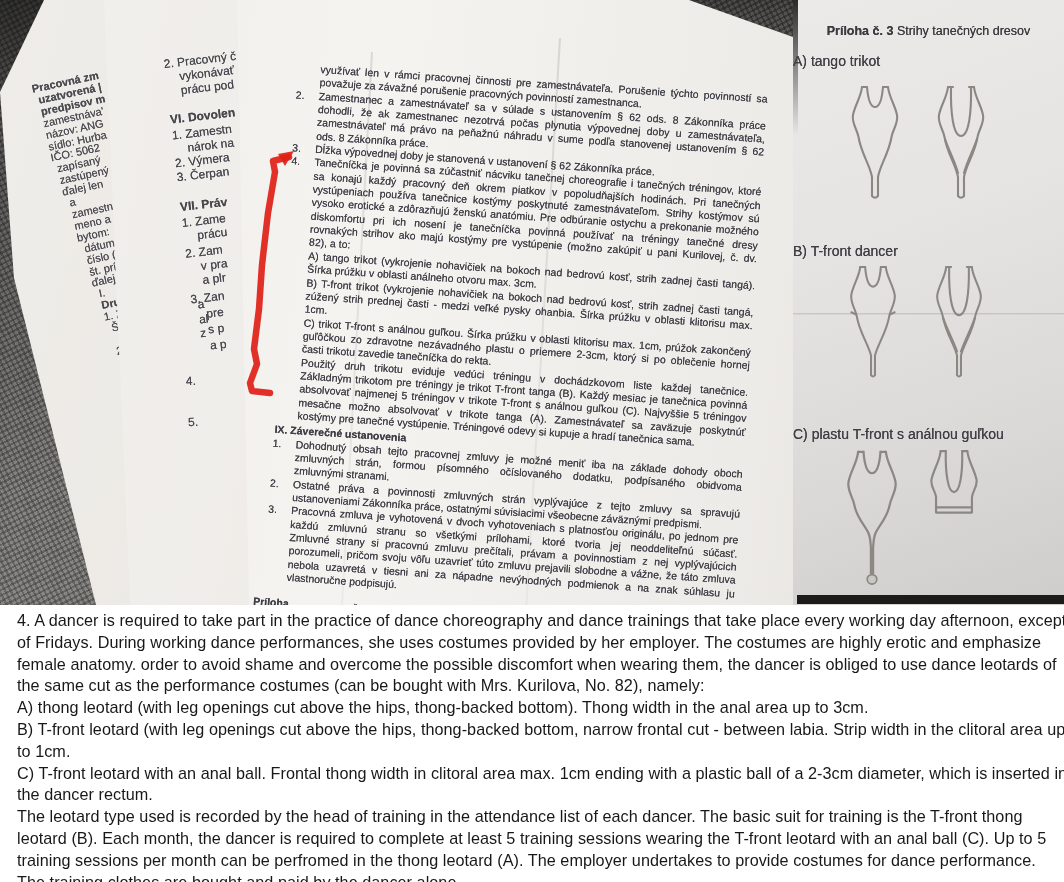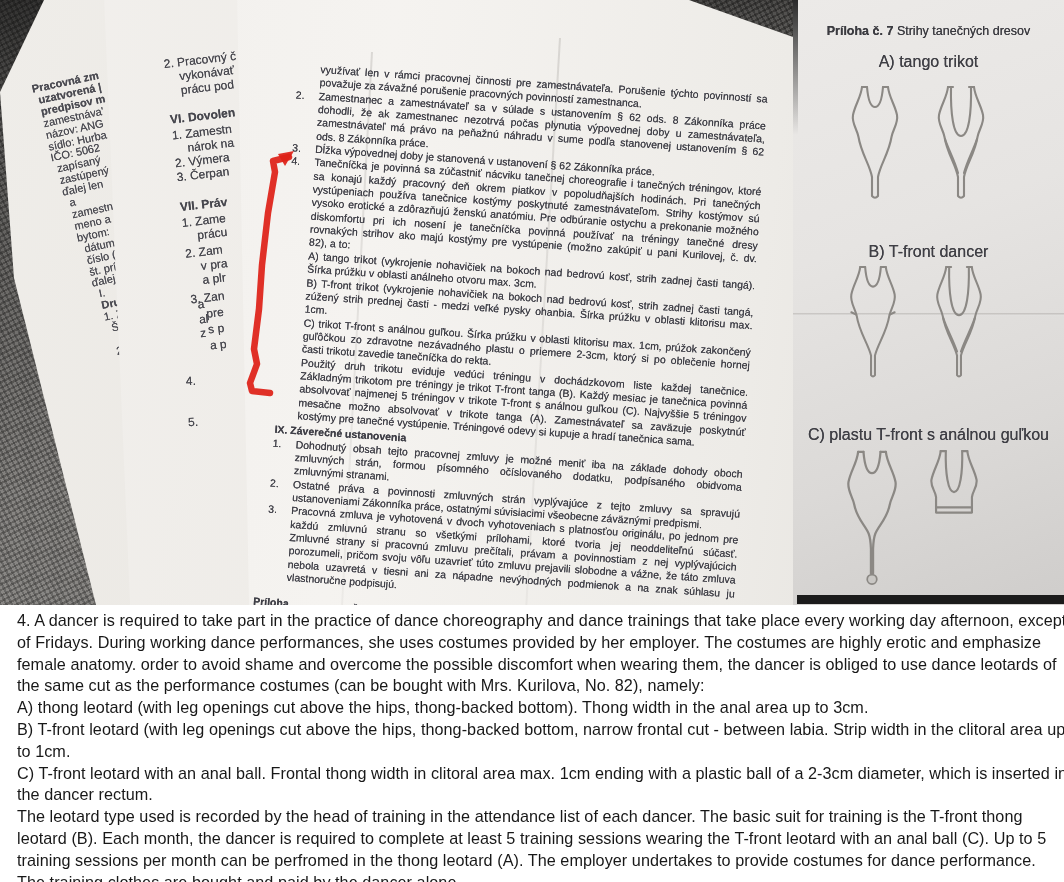--- a/index.html
+++ b/index.html
@@ -70,21 +70,21 @@
   .attachment{position:absolute;left:793px;top:0;width:271px;height:605px;z-index:4;
     background:linear-gradient(160deg,#eceae8 0%,#e6e4e2 38%,#dbd9d7 72%,#cfcdcb 100%);}
   .att-darkedge{position:absolute;left:0;top:0;width:5px;height:135px;
     background:linear-gradient(#2a2a2a,rgba(40,40,40,0));}
   .att-crease{position:absolute;left:0;top:313px;width:271px;height:3px;
     background:linear-gradient(rgba(110,105,100,.28),rgba(255,255,255,.25));}
   .att-strip{position:absolute;left:4px;top:595px;width:267px;height:9px;background:#1b1b1b;}
   .att-title{position:absolute;left:0;top:24px;width:100%;text-align:center;
     font-size:12.5px;color:#3b3b40;text-shadow:0 0 .4px #45454b;}
   .att-title .tb{font-weight:700;}
-  .att-label{position:absolute;width:100%;text-align:center;font-size:16px;color:#3f3f45;
+  .att-label{position:absolute;width:100%;text-align:left;font-size:14px;color:#3f3f45;
     text-shadow:0 0 .4px #45454b;}
   #lblA{top:53px}#lblB{top:243px}#lblC{top:426px}
   .garment{position:absolute;}
   .garment path{fill:none;stroke:#8b8884;stroke-width:2.1;stroke-linecap:round;stroke-linejoin:round;}
   .garment .ball{fill:#c9c7c4;stroke:#8b8884;stroke-width:1.6;}
 
   
   .translation{position:absolute;left:0;top:605px;width:1064px;height:277px;background:#ffffff;
     color:#181818;font-size:16.2px;line-height:21.8px;padding:5px 0 0 17px;letter-spacing:.05px;}
   .tline{white-space:nowrap;}
@@ -297,21 +297,21 @@
 
     <svg id="redmark" width="793" height="605" viewBox="0 0 793 605">
       <path d="M289,157 L273,161 L275,172 L268,213 L262,265 L259,309 L254,349 L257,364 L250,383 L252,391 L270,393" fill="none" stroke="#de2118" stroke-width="6.5" stroke-linecap="round" stroke-linejoin="round" opacity="0.93"></path>
       <path d="M294,151 L278,154 L285,166 Z" fill="#de2118" opacity="0.93"></path>
     </svg>
 
     <div class="attachment">
       <div class="att-darkedge"></div>
       <div class="att-crease"></div>
       <div class="att-title">
-        <span class="tb">Príloha č. 7</span><span> Strihy tanečných dresov</span>
+        <span class="tb">Príloha č. 3</span><span> Strihy tanečných dresov</span>
       </div>
 
       <div class="att-label" id="lblA">A) tango trikot</div>
       <svg class="garment" style="left:52px;top:84px" width="60" height="126" viewBox="0 0 60 126">
         <path d="M17,3 C16,13 10,21 8,31 C6.5,39 12,45 13.5,53 C16,69 25,81 27,93 L27,112 Q30,115.5 33,112 L33,93 C35,81 44,69 46.5,53 C48,45 53.5,39 52,31 C50,21 44,13 43,3"></path>
         <path d="M17,3 L22,3 M38,3 L43,3"></path>
         <path d="M22,3 C23,15 25.5,23 30,23 C34.5,23 37,15 38,3"></path>
       </svg>
       <svg class="garment" style="left:137px;top:84px" width="62" height="126" viewBox="0 0 60 126">
         <path d="M17,3 C16,13 10,21 8,31 C6.5,39 12,45 13.5,53 C16,69 25,81 27,93 L27,112 Q30,115.5 33,112 L33,93 C35,81 44,69 46.5,53 C48,45 53.5,39 52,31 C50,21 44,13 43,3"></path>

